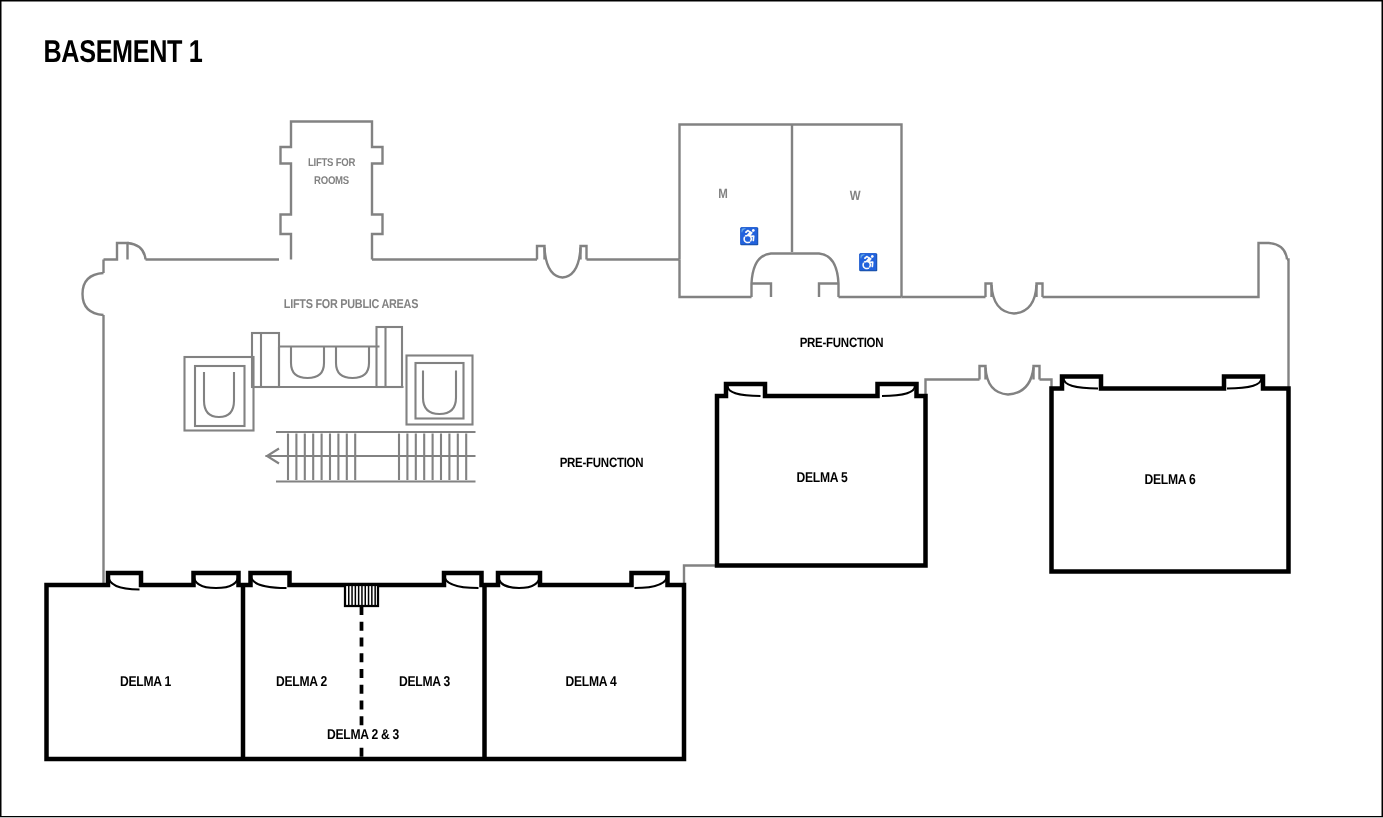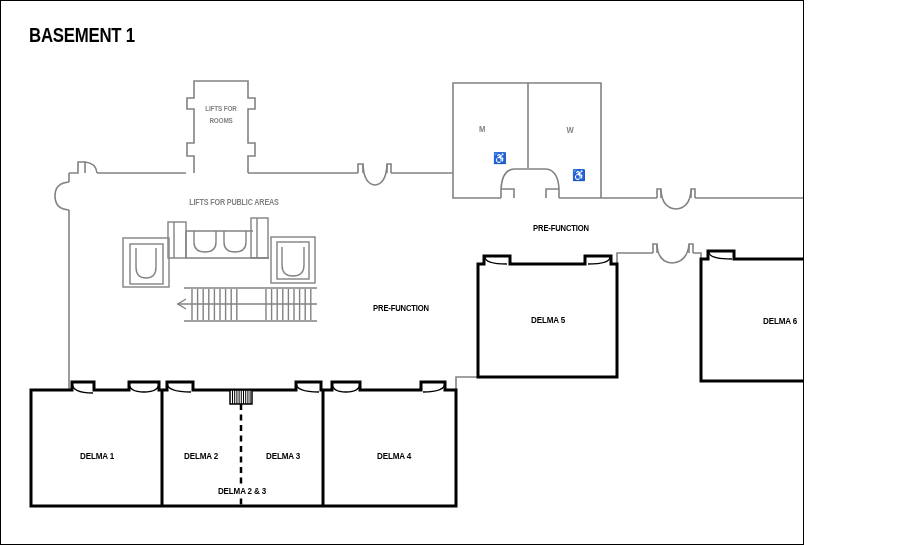--- a/index.html
+++ b/index.html
@@ -1,18 +1,18 @@
 <!DOCTYPE html>
 <html><head>
 <meta charset="utf-8">
 <style>
   html,body{margin:0;padding:0;background:#fff;}
   .plan{
     position:relative;
-    width:804px;height:545px;
+    width:922px;height:545px;
     box-sizing:border-box;
     border:1px solid #000;
     background:#ffffff;
     font-family:"Liberation Sans", sans-serif;
     overflow:hidden;
   }
   .plan svg{position:absolute;left:0;top:0;}
   .label{
     position:absolute;
     font-weight:bold;

